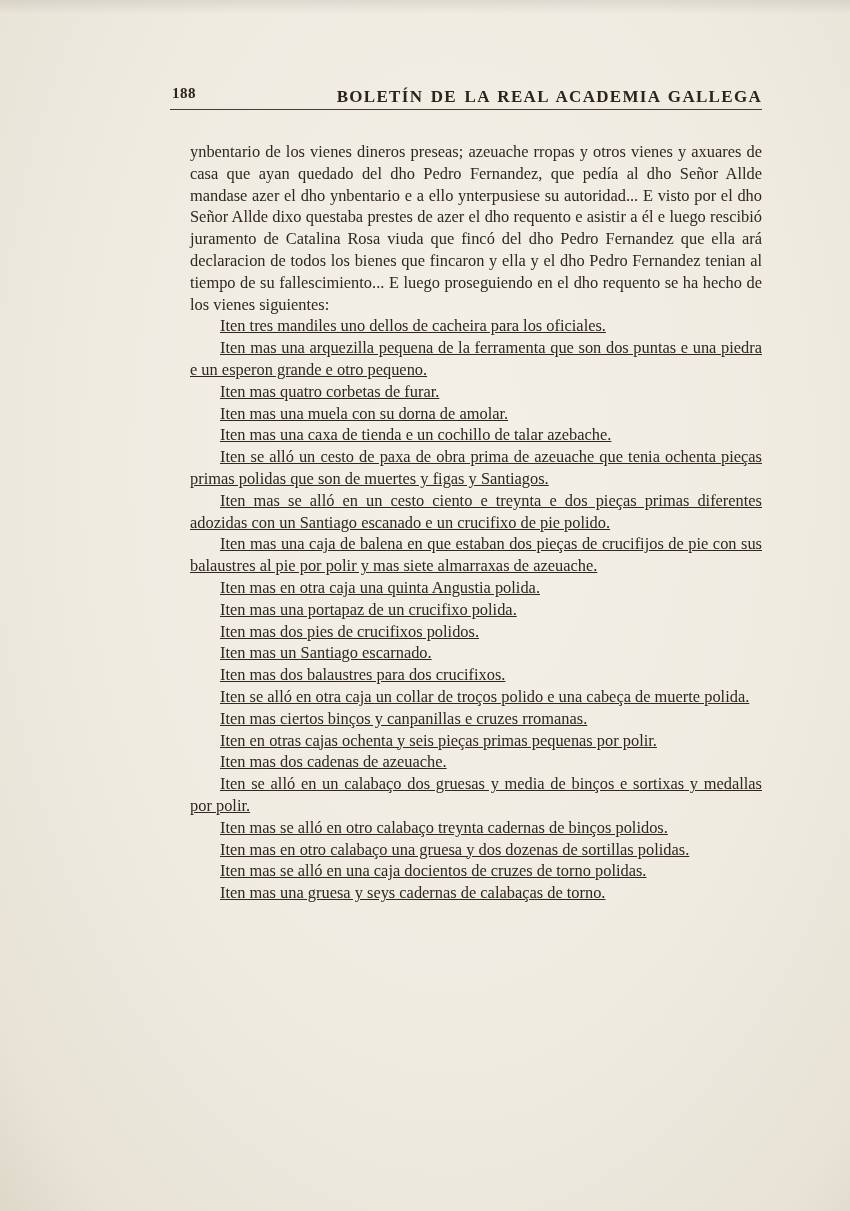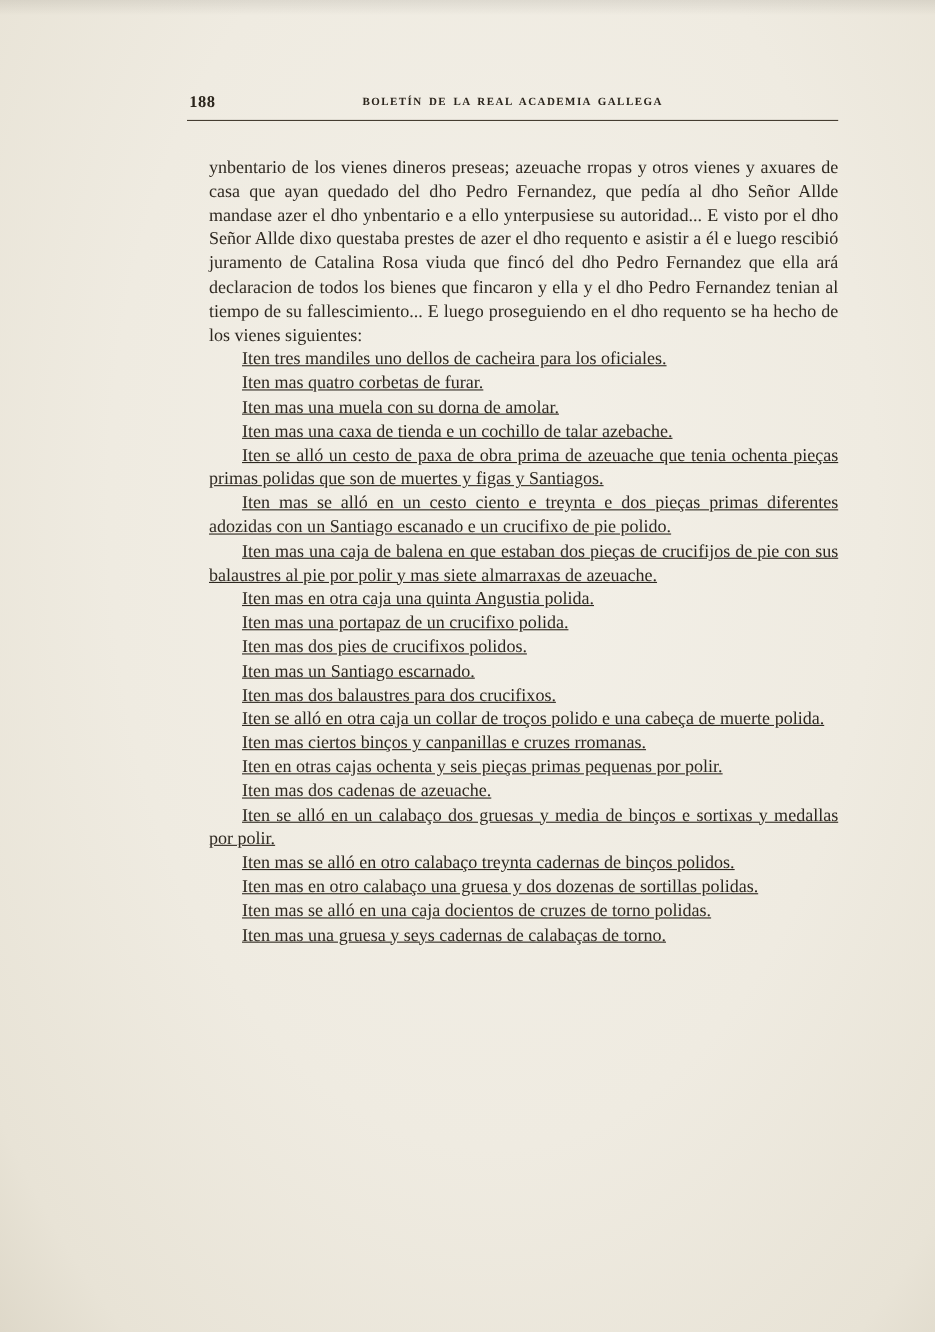--- a/index.html
+++ b/index.html
@@ -52,22 +52,22 @@
     position: absolute;
     left: 2px;
     top: 1px;
     font-size: 15px;
     font-weight: 600;
     letter-spacing: 0.5px;
     color: #2b251c;
   }
   .head-title {
     display: block;
-    text-align: center;
-    font-size: 10px;
+    text-align: right;
+    font-size: 17px;
     font-weight: 700;
     letter-spacing: 1.3px;
     color: #2b251c;
     padding-top: 3px;
     word-spacing: 2px;
   }
   .head-rule {
     border: none;
     border-top: 1.6px solid #453d31;
     margin: 5px 0 0 0;
@@ -100,20 +100,21 @@
     <div class="running-head">
       <span class="page-number">188</span>
       <span class="head-title">BOLETÍN DE LA REAL ACADEMIA GALLEGA</span>
     </div>
     <hr class="head-rule">
 
     <div class="document-body">
 
     <p>ynbentario de los vienes dineros preseas; azeuache rropas y otros vienes y axuares de casa que ayan quedado del dho Pedro Fernandez, que pedía al dho Señor Allde mandase azer el dho ynbentario e a ello ynterpusiese su autoridad... E visto por el dho Señor Allde dixo questaba prestes de azer el dho requento e asistir a él e luego rescibió juramento de Catalina Rosa viuda que fincó del dho Pedro Fernandez que ella ará declaracion de todos los bienes que fincaron y ella y el dho Pedro Fernandez tenian al tiempo de su fallescimiento... E luego proseguiendo en el dho requento se ha hecho de los vienes siguientes:</p>
         <p class="indent">Iten tres mandiles uno dellos de cacheira para los oficiales.</p>
+        <p class="indent">Iten mas una arquezilla pequena de la ferramenta que son dos puntas e una piedra e un esperon grande e otro pequeno.</p>
         <p class="indent">Iten mas quatro corbetas de furar.</p>
         <p class="indent">Iten mas una muela con su dorna de amolar.</p>
         <p class="indent">Iten mas una caxa de tienda e un cochillo de talar azebache.</p>
         <p class="indent">Iten se alló un cesto de paxa de obra prima de azeuache que tenia ochenta pieças primas polidas que son de muertes y figas y Santiagos.</p>
         <p class="indent">Iten mas se alló en un cesto ciento e treynta e dos pieças primas diferentes adozidas con un Santiago escanado e un crucifixo de pie polido.</p>
         <p class="indent">Iten mas una caja de balena en que estaban dos pieças de crucifijos de pie con sus balaustres al pie por polir y mas siete almarraxas de azeuache.</p>
         <p class="indent">Iten mas en otra caja una quinta Angustia polida.</p>
         <p class="indent">Iten mas una portapaz de un crucifixo polida.</p>
         <p class="indent">Iten mas dos pies de crucifixos polidos.</p>
         <p class="indent">Iten mas un Santiago escarnado.</p>

